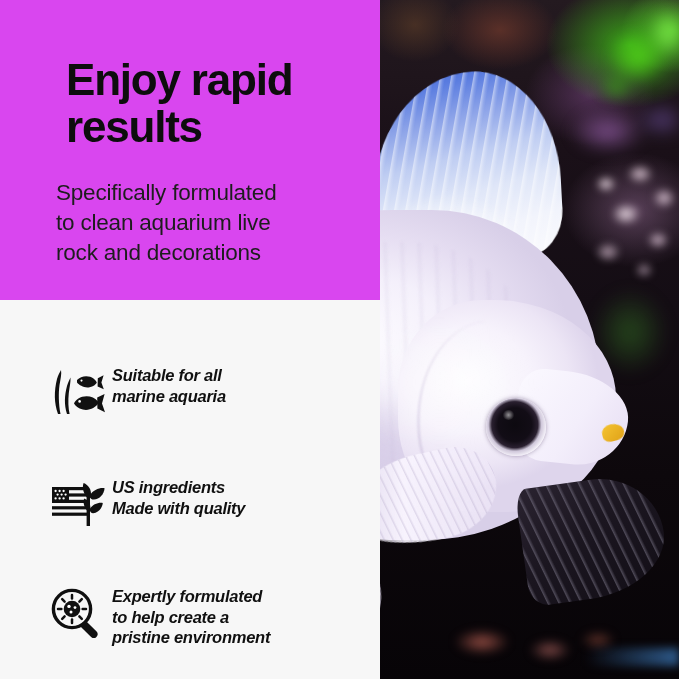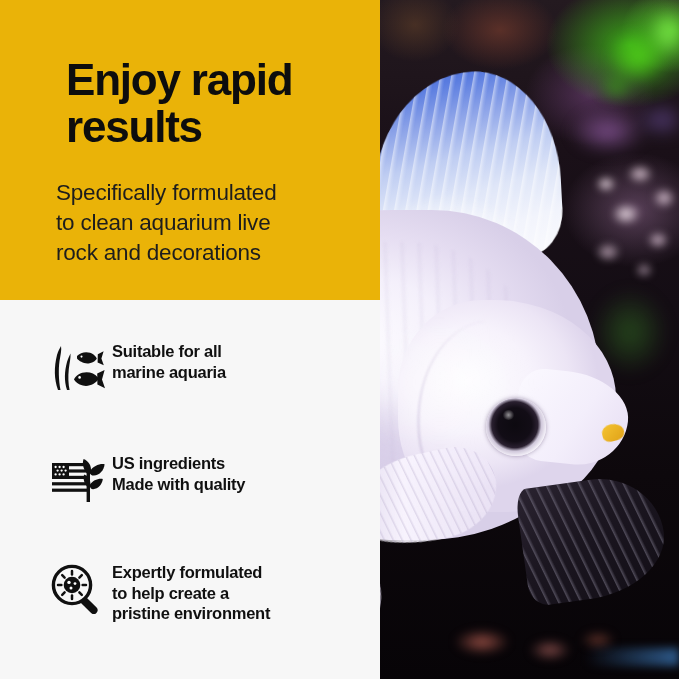--- a/index.html
+++ b/index.html
@@ -13,21 +13,21 @@
     position:relative;
     width:679px;height:679px;
     display:flex;
     overflow:hidden;
   }
 
   
   .left{
     position:relative;
     width:380px;height:679px;
-    background:#eab308;
+    background:#d946ef;
     flex:0 0 380px;
     overflow:hidden;
   }
   .left-lower-wash{
     position:absolute;left:0;top:300px;width:380px;height:379px;
     background:#f7f7f7;
   }
   .left-inner{position:relative;z-index:2;}
 
   .headline{
@@ -41,21 +41,21 @@
   .subhead{
     position:absolute;left:56px;top:178px;width:300px;
     font-size:22.5px;
     font-weight:400;
     line-height:1.33;
     letter-spacing:-0.2px;
     color:#1d1d1d;
   }
 
   .features{
-    position:absolute;left:50px;top:340px;width:320px;
+    position:absolute;left:50px;top:364px;width:320px;font-style:italic;
   }
   .feature{
     display:flex;
     align-items:flex-start;
     margin-bottom:0;
   }
   .feature-icon{
     flex:0 0 62px;
     width:62px;height:52px;
     display:flex;align-items:center;justify-content:flex-start;

